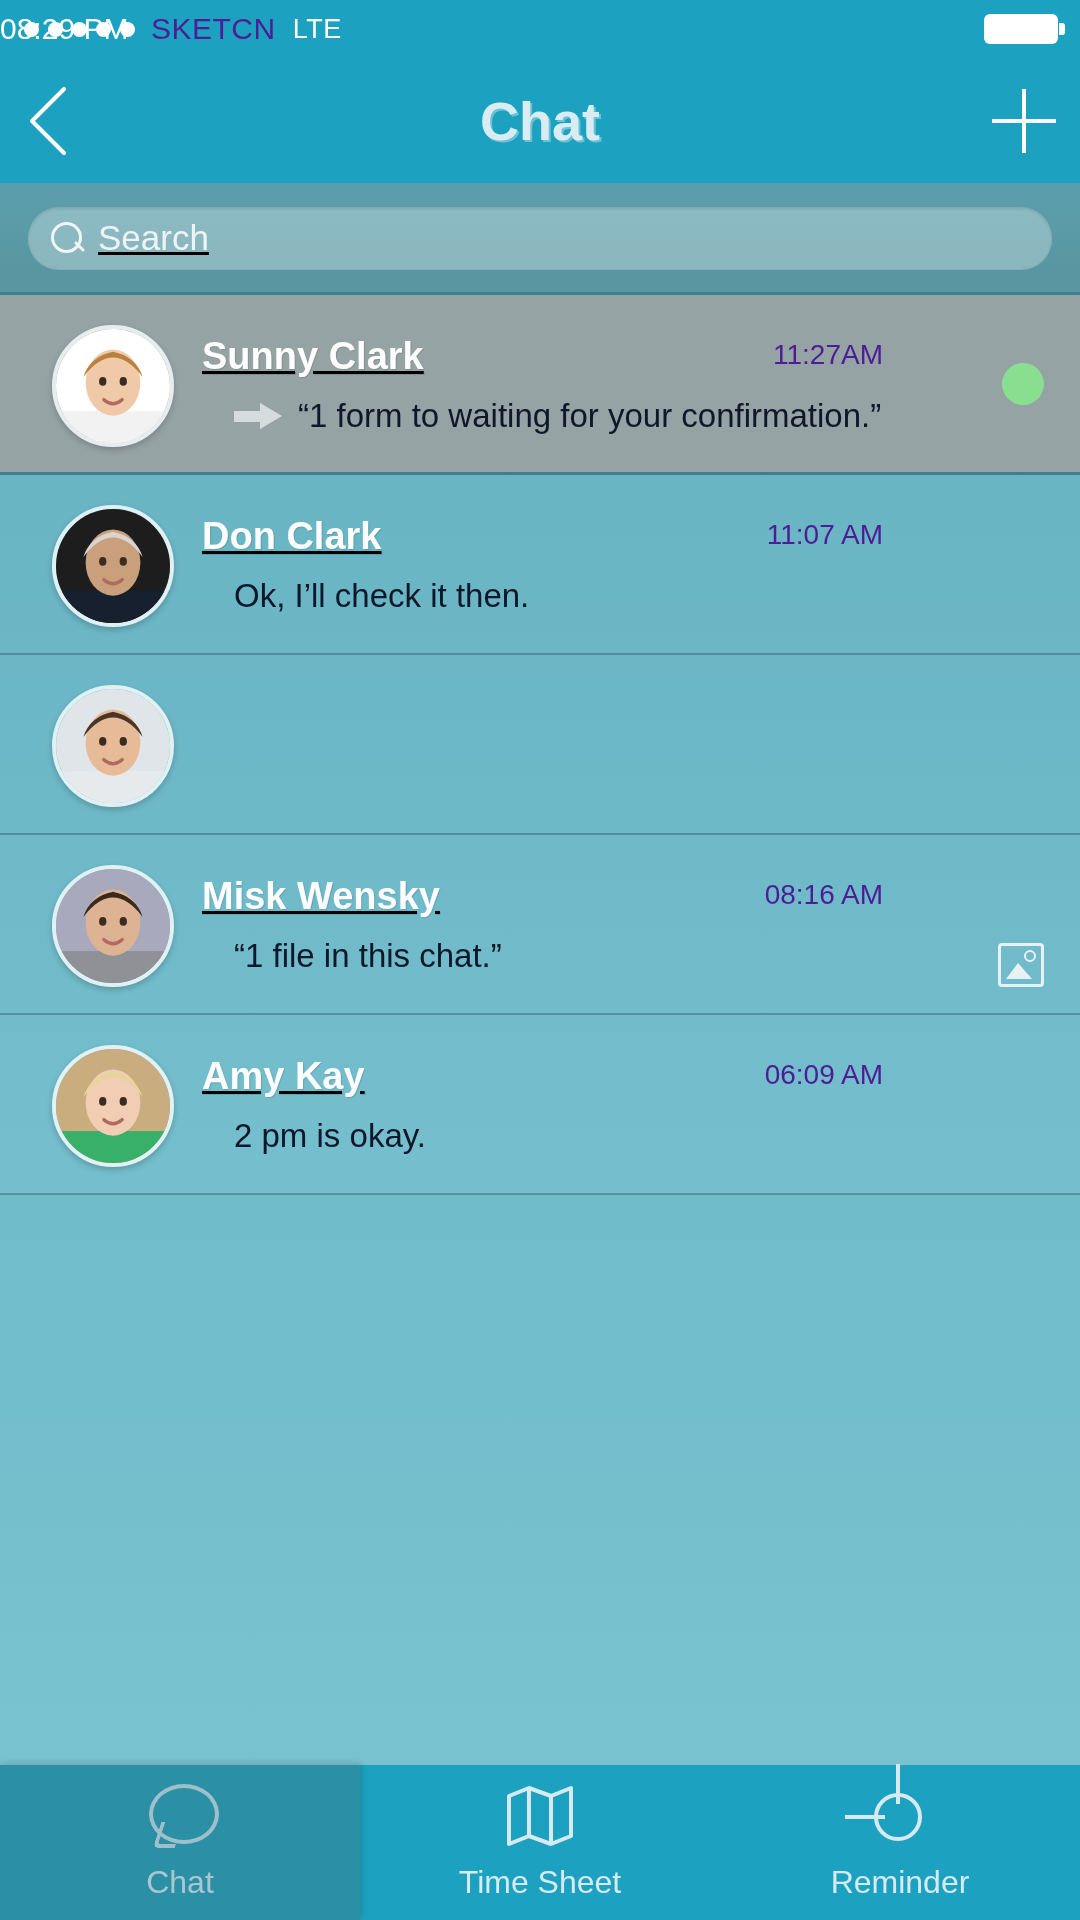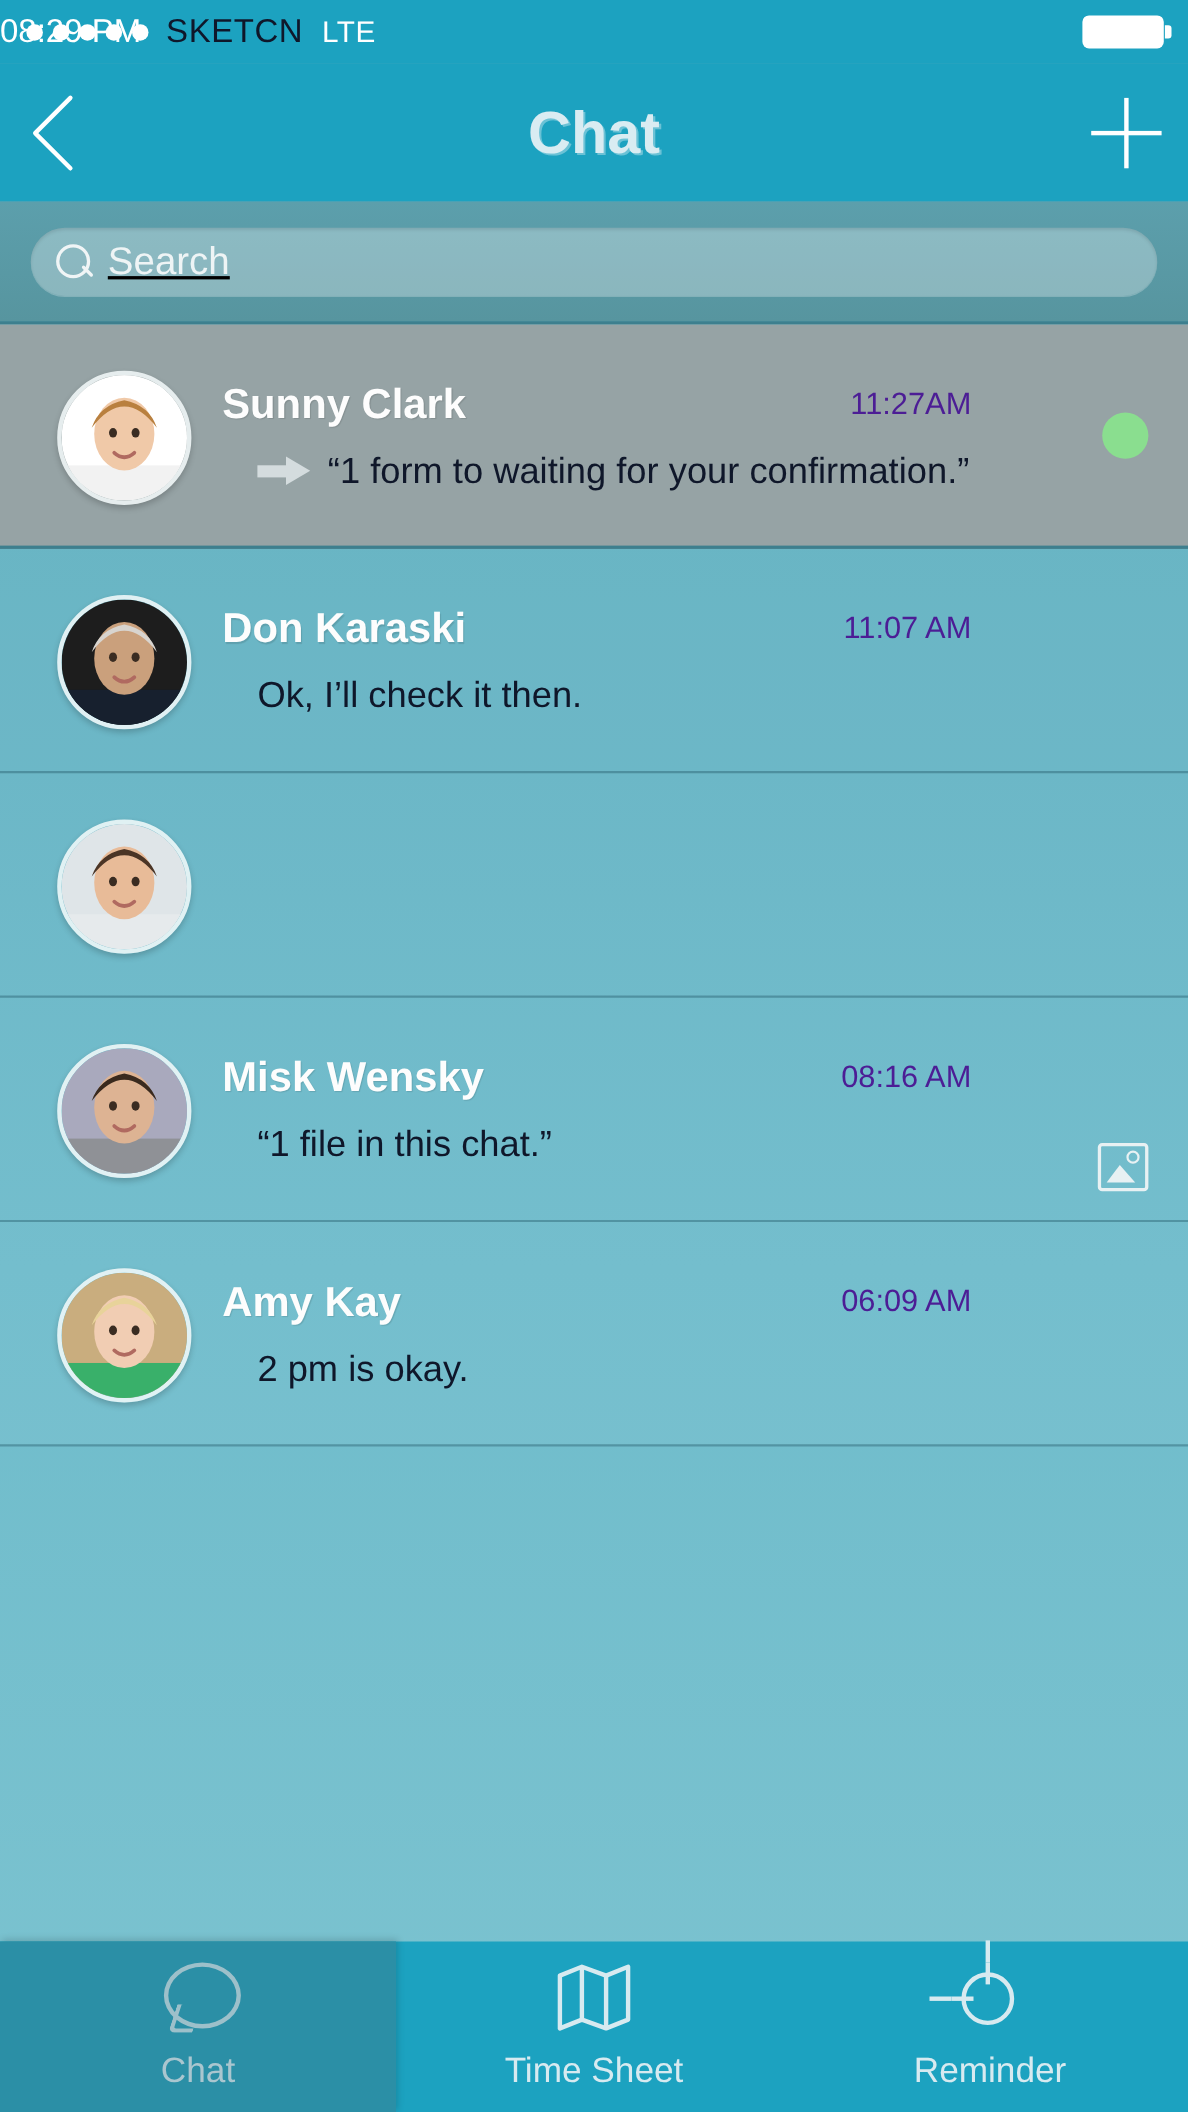--- a/index.html
+++ b/index.html
@@ -14,21 +14,21 @@
   }
 
   
   .status-bar{
     height:58px; background:#1ca2c0;
     display:flex; align-items:center; position:relative;
     padding:0 24px;
   }
   .sig-dots{ display:flex; gap:9px; align-items:center; margin-right:16px; }
   .sig-dots i{ width:15px; height:15px; border-radius:50%; background:#ffffff; display:block; }
-  .carrier{ color:#0f172a; font-size:30px; font-weight:400; letter-spacing:.5px; }
+  .carrier{ color:#4c1d95; font-size:30px; font-weight:400; letter-spacing:.5px; }
   .lte{ color:#fff; font-size:27px; margin-left:17px; letter-spacing:.5px; }
   .status-time{
     position:absolute; left:0; right:0; text-align:left;
     color:#fff; font-size:30px; font-weight:400; pointer-events:none;
   }
   .battery{
     position:absolute; right:22px; top:50%; transform:translateY(-50%);
     width:74px; height:30px; border-radius:6px; background:#fff;
   }
   .battery::after{
@@ -80,25 +80,26 @@
   .search-icon::after{
     content:""; position:absolute; left:23px; top:24px;
     width:13px; height:3px; background:#f0f5f6; transform:rotate(45deg);
     border-radius:2px;
   }
   .search-placeholder{ color:#eef4f5; font-size:35px; }
 
   
   .chat-list{ display:block; }
   .chat-row{
-    height:204px; position:relative; padding:4px 24px 0 52px;
+    height:180px; position:relative; padding:4px 24px 0 52px;
     display:flex; align-items:center;
     border-bottom:2px solid rgba(40,95,110,.45);
     background:rgba(255,255,255,.04);
     cursor:pointer;
+    text-decoration:underline;
   }
   .chat-row.selected{
     background:#96a3a5;
     border-bottom:3px solid #3d7f8e;
   }
   .avatar{
     width:122px; height:122px; border-radius:50%;
     flex:0 0 122px; margin-right:28px; position:relative;
     border:4px solid rgba(245,250,250,.85);
     box-shadow:0 3px 6px rgba(0,0,0,.20);
@@ -258,21 +259,21 @@
           <rect width="100" height="100" fill="#1d1d1d"></rect>
           <rect y="72" width="100" height="28" fill="#17202e"></rect>
           <ellipse cx="50" cy="47" rx="24" ry="29" fill="#caa07c"></ellipse>
           <path d="M24 42 Q50 8 76 42 Q70 24 50 20 Q30 24 24 42Z" fill="#d8d4cf"></path>
           <ellipse cx="41" cy="46" rx="3.2" ry="3.8" fill="#3a2c22"></ellipse>
           <ellipse cx="59" cy="46" rx="3.2" ry="3.8" fill="#3a2c22"></ellipse>
           <path d="M42 62 Q50 69 58 62" stroke="#b06a60" stroke-width="3" fill="none" stroke-linecap="round"></path>
         </svg></div>
       <div class="row-body">
         <div class="row-top">
-          <span class="row-name">Don Karaski</span>
+          <span class="row-name">Don Clark</span>
         </div>
         <span class="row-time">11:07 AM</span>
         <div class="row-preview">
           <span>Ok, I’ll check it then.</span>
         </div>
       </div>
     </div>
     <div class="chat-row">
       <div class="avatar"><svg viewBox="0 0 100 100" width="100%" height="100%" aria-hidden="true">
           <rect width="100" height="100" fill="#dfe5e8"></rect>

